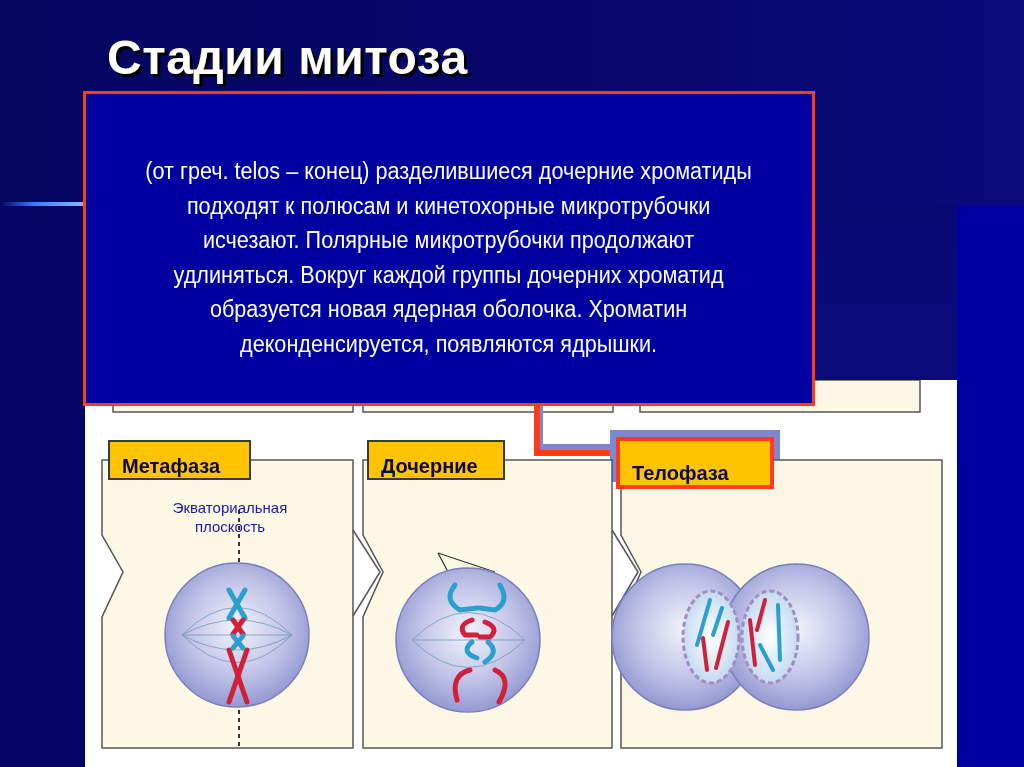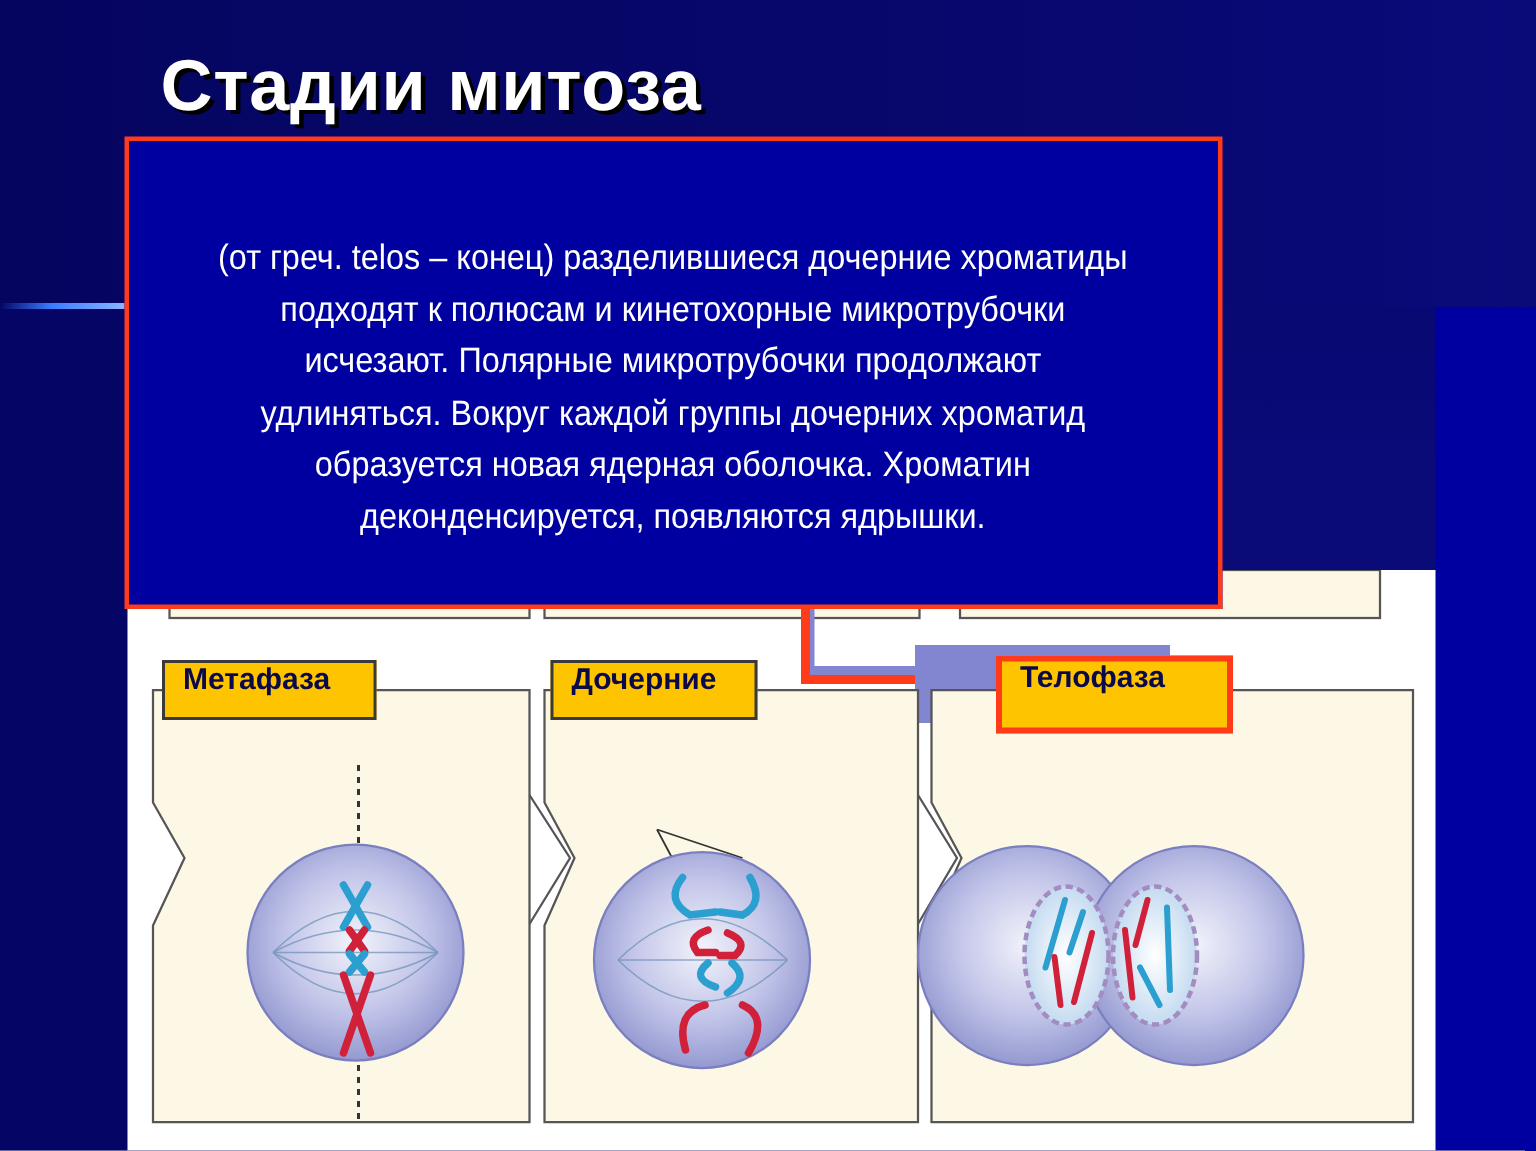--- a/index.html
+++ b/index.html
@@ -42,21 +42,21 @@
       margin:0; color:#ffffff; text-align:center; font-size:23.5px; line-height:34.5px;
       font-family: "Liberation Sans Narrow", "Liberation Sans", sans-serif;
       transform: scaleX(0.92);
       white-space:pre-line;
       padding-top:18px;
     }
     .stage-label {
       position:absolute; height:40px; box-sizing:border-box;
       background:#ffc400; border:2px solid #3a3a3a;
       font-weight:bold; font-size:20px; color:#0a0a4a;
-      display:flex; align-items:flex-start; padding-left:12px;
+      display:flex; align-items:flex-end; padding-left:12px;
     }
     .stage-label.active { border:4px solid #ff3b1a; }
     .caption {
       position:absolute; color:#1a1aa0; font-size:15px; text-align:center; line-height:19px;
       white-space:pre-line;
     }
   </style>
 </head>
 <body>
 
@@ -157,24 +157,26 @@
       </g>
     </g>
   </svg>
 
   <div class="stage-label" style="left:23px; top:60px; width:143px;">
     <span>Метафаза</span>
   </div>
   <div class="stage-label" style="left:282px; top:60px; width:138px;">
     <span>Дочерние</span>
   </div>
-  <div class="stage-label active" style="left:531px; top:57px; width:158px; height:52px;margin-left:48px;">
+  <div class="stage-label active" style="left:531px; top:57px; width:158px; height:52px;">
     <span>Телофаза</span>
   </div>
 
+  <div class="caption" style="left:60px; top:118px; width:170px;">Экваториальная
+плоскость</div>
 </div>
 
 <div class="textbox">
   <p>(от греч. telos – конец) разделившиеся дочерние хроматиды
 подходят к полюсам и кинетохорные микротрубочки
 исчезают. Полярные микротрубочки продолжают
 удлиняться. Вокруг каждой группы дочерних хроматид
 образуется новая ядерная оболочка. Хроматин
 деконденсируется, появляются ядрышки.</p>
 </div>

